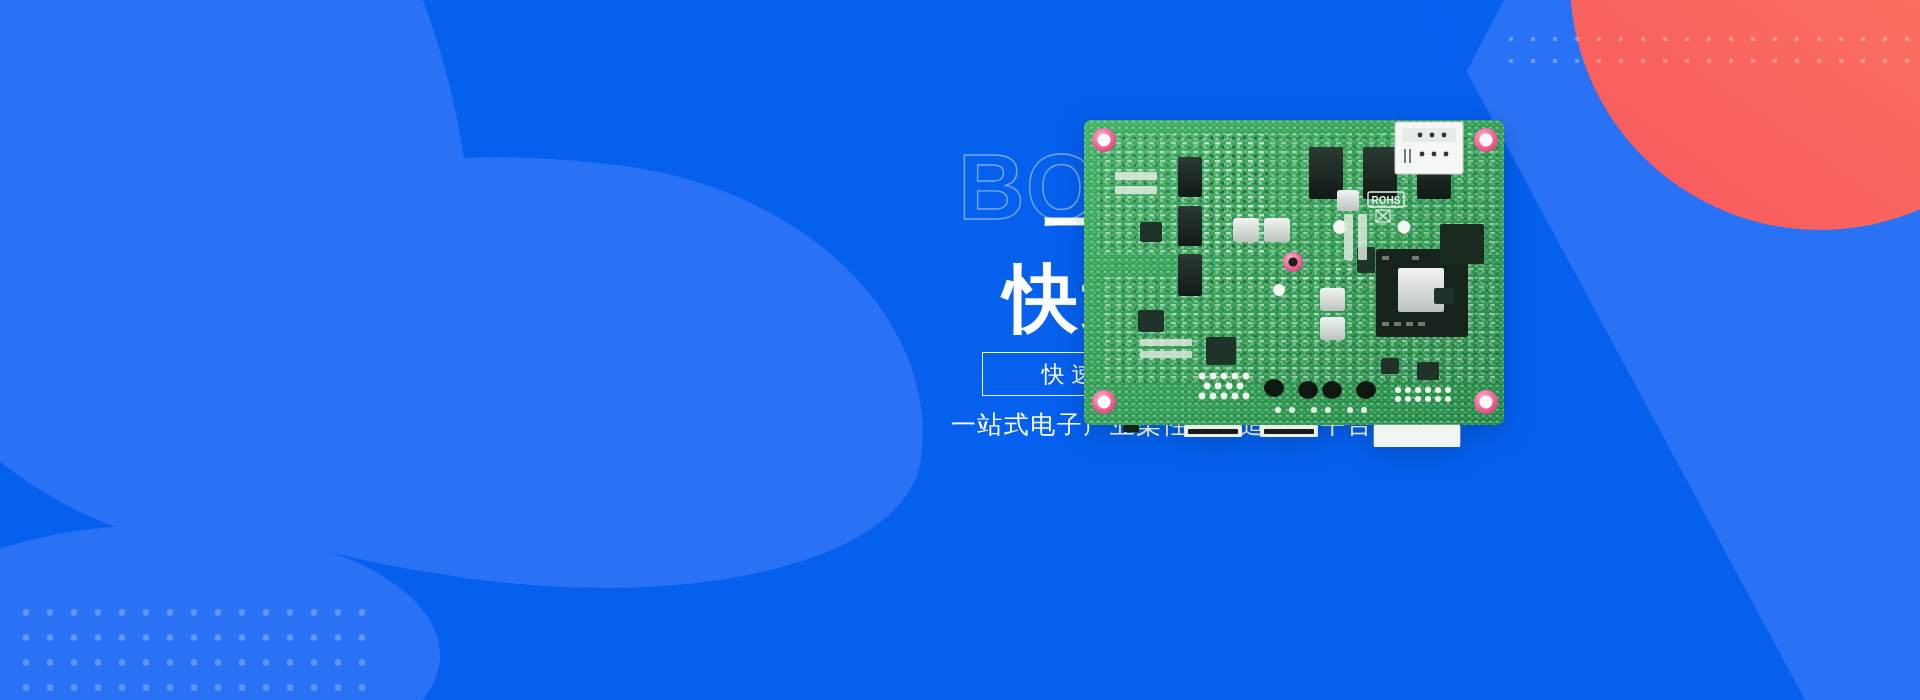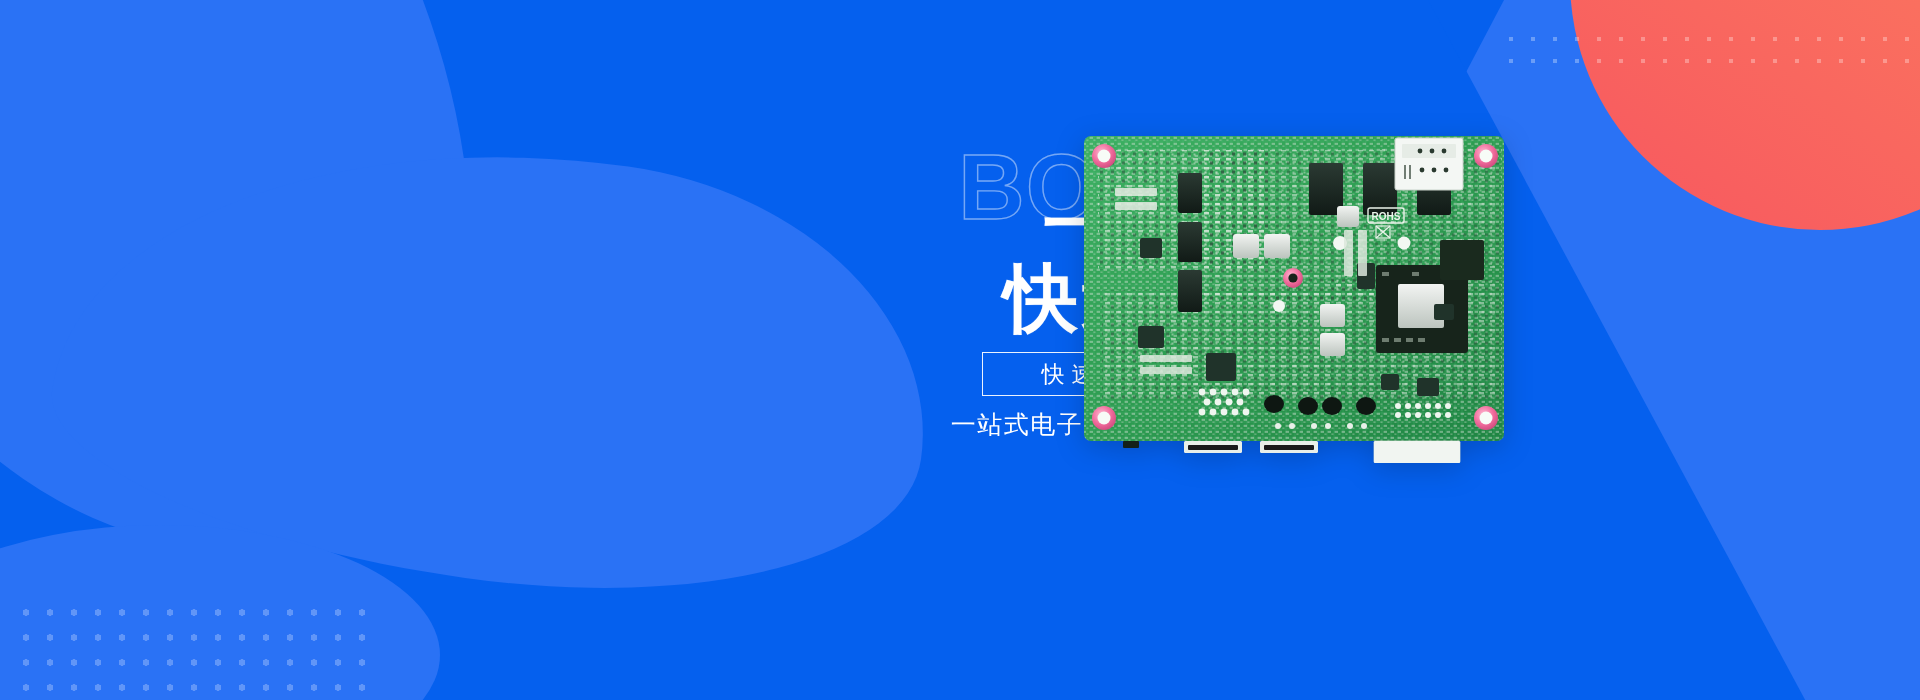--- a/index.html
+++ b/index.html
@@ -146,21 +146,21 @@
     letter-spacing:1.5px;
     font-family:"Liberation Serif","DejaVu Serif",serif;
     white-space:nowrap;
     position:relative;
     left:4px;
   }
 
   
   .pcb-wrap {
     position:absolute;
-    left:1082px; top:130px;
+    left:1082px; top:114px;
     width:426px; height:333px;
     filter:drop-shadow(0 6px 14px rgba(0,0,0,0.18));
   }
   .pcb-svg { display:block; width:426px; height:333px; }
 </style>
 </head>
 <body>
 
 <div id="banner">
 

